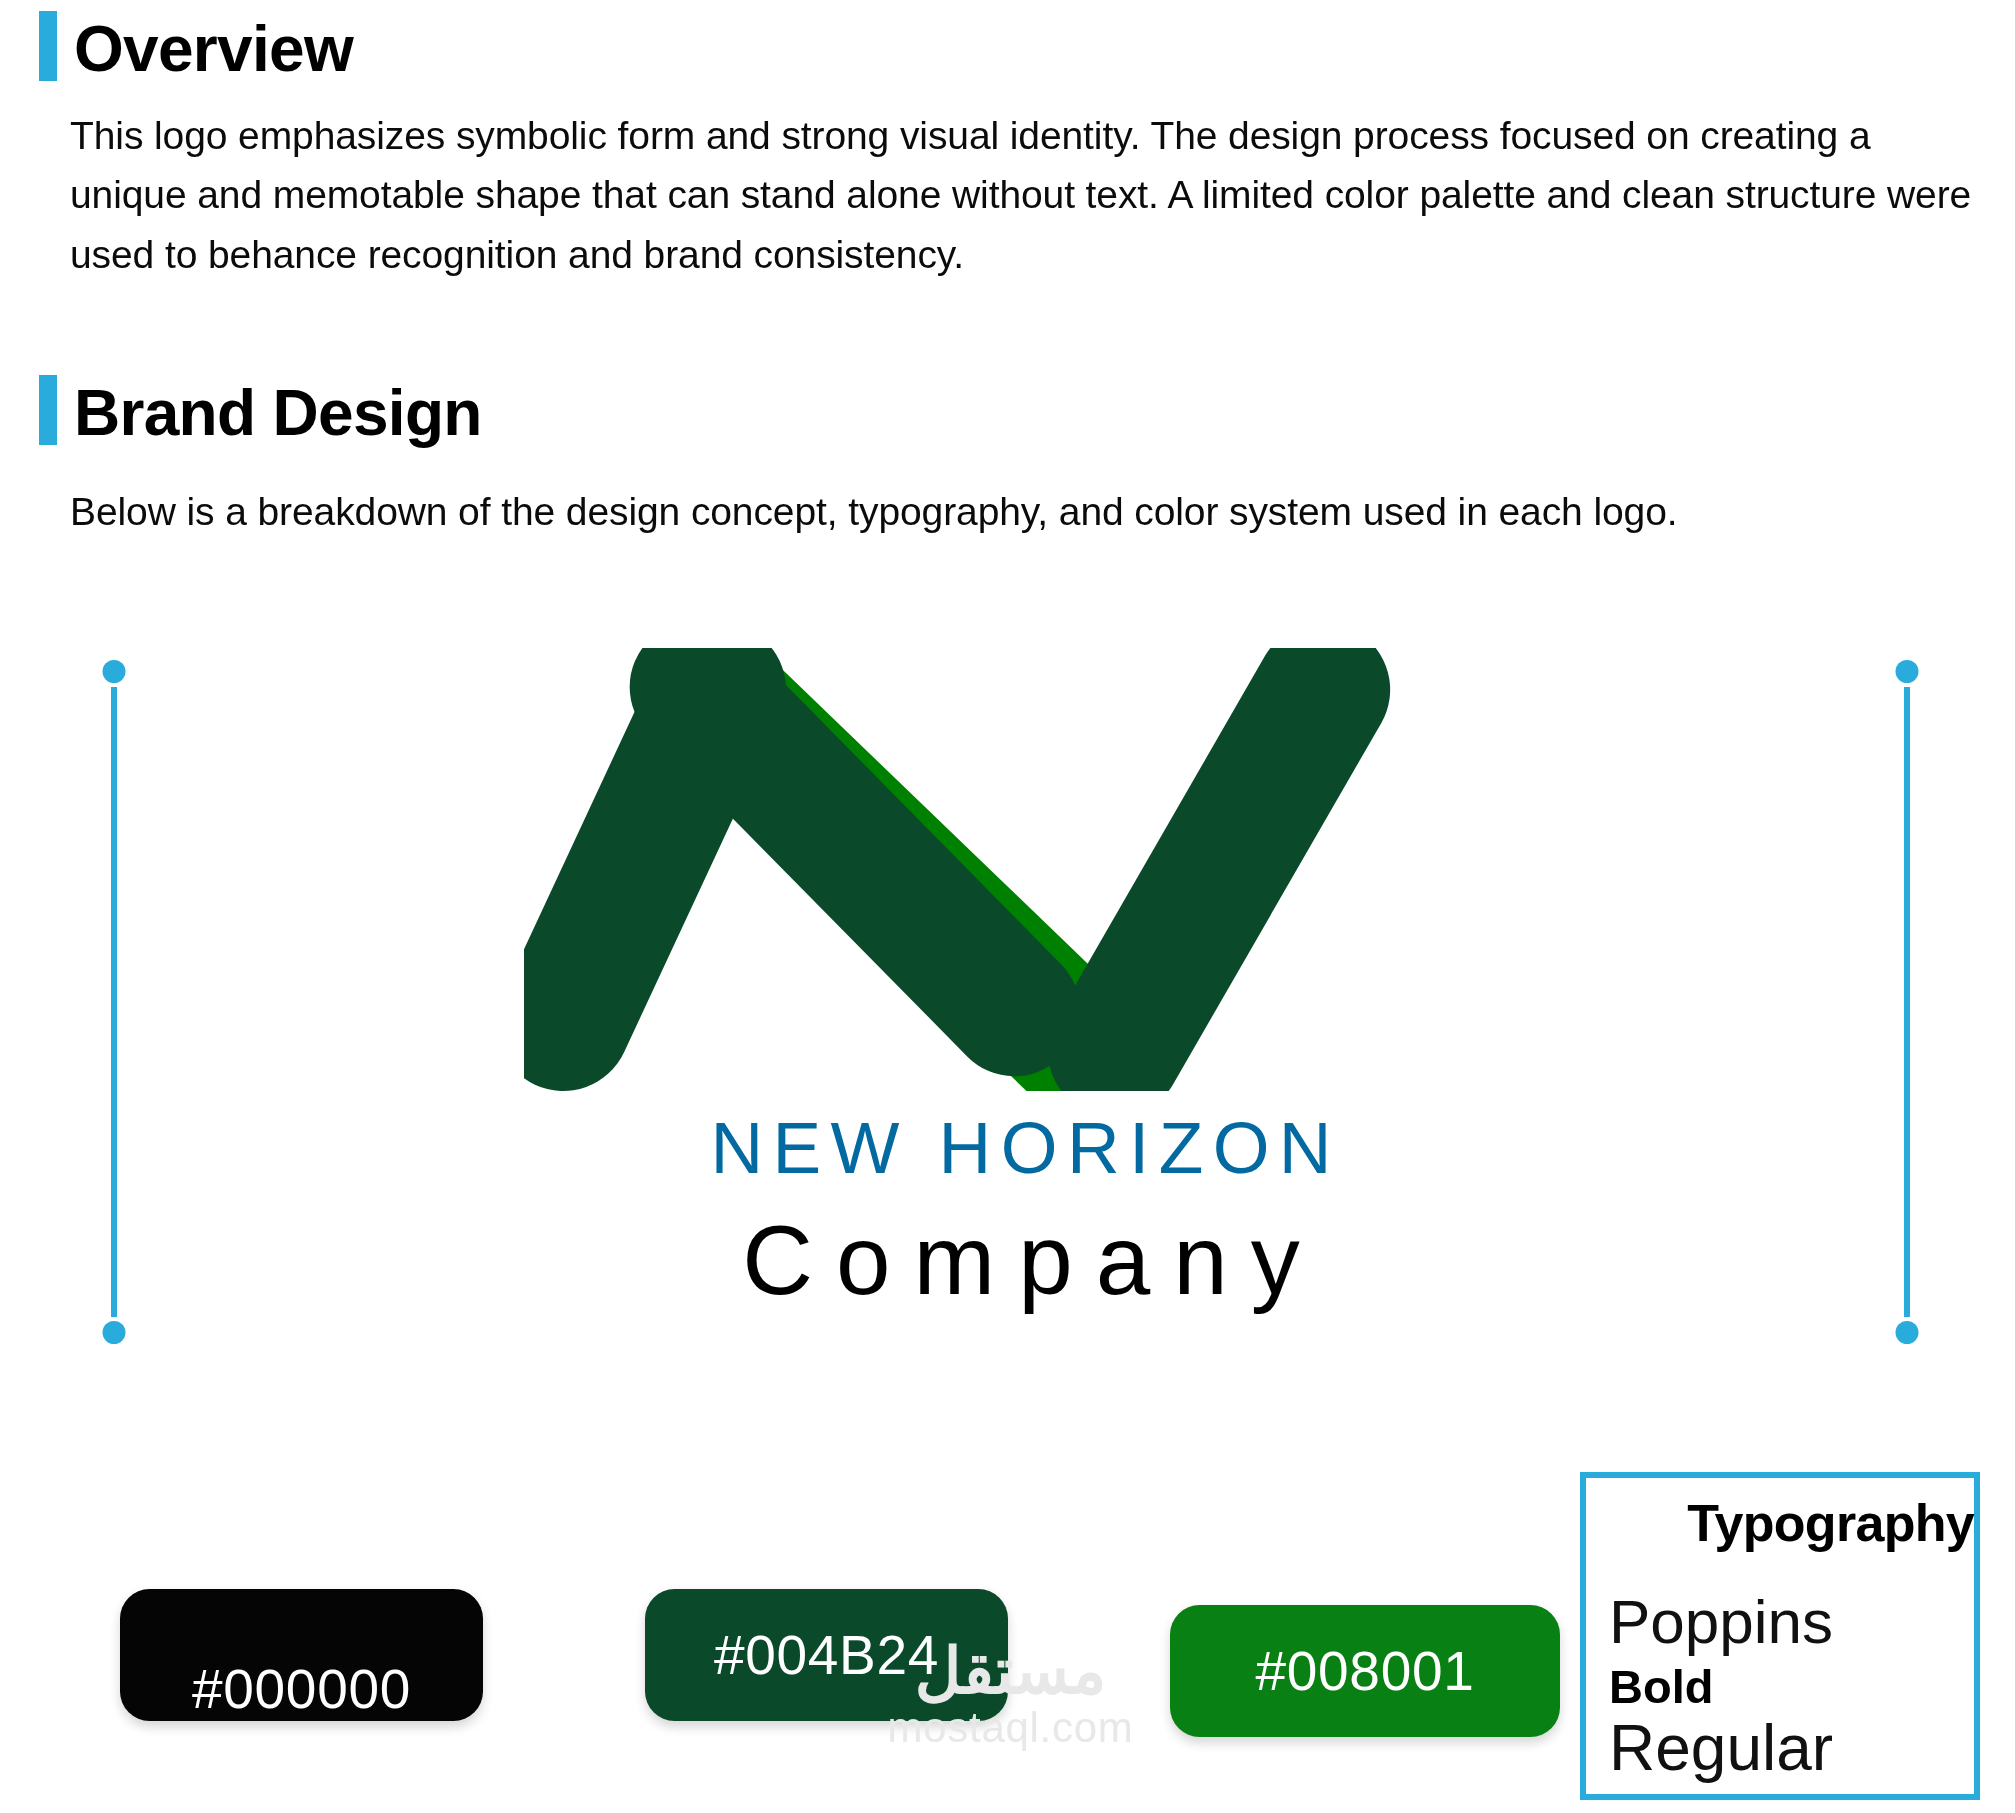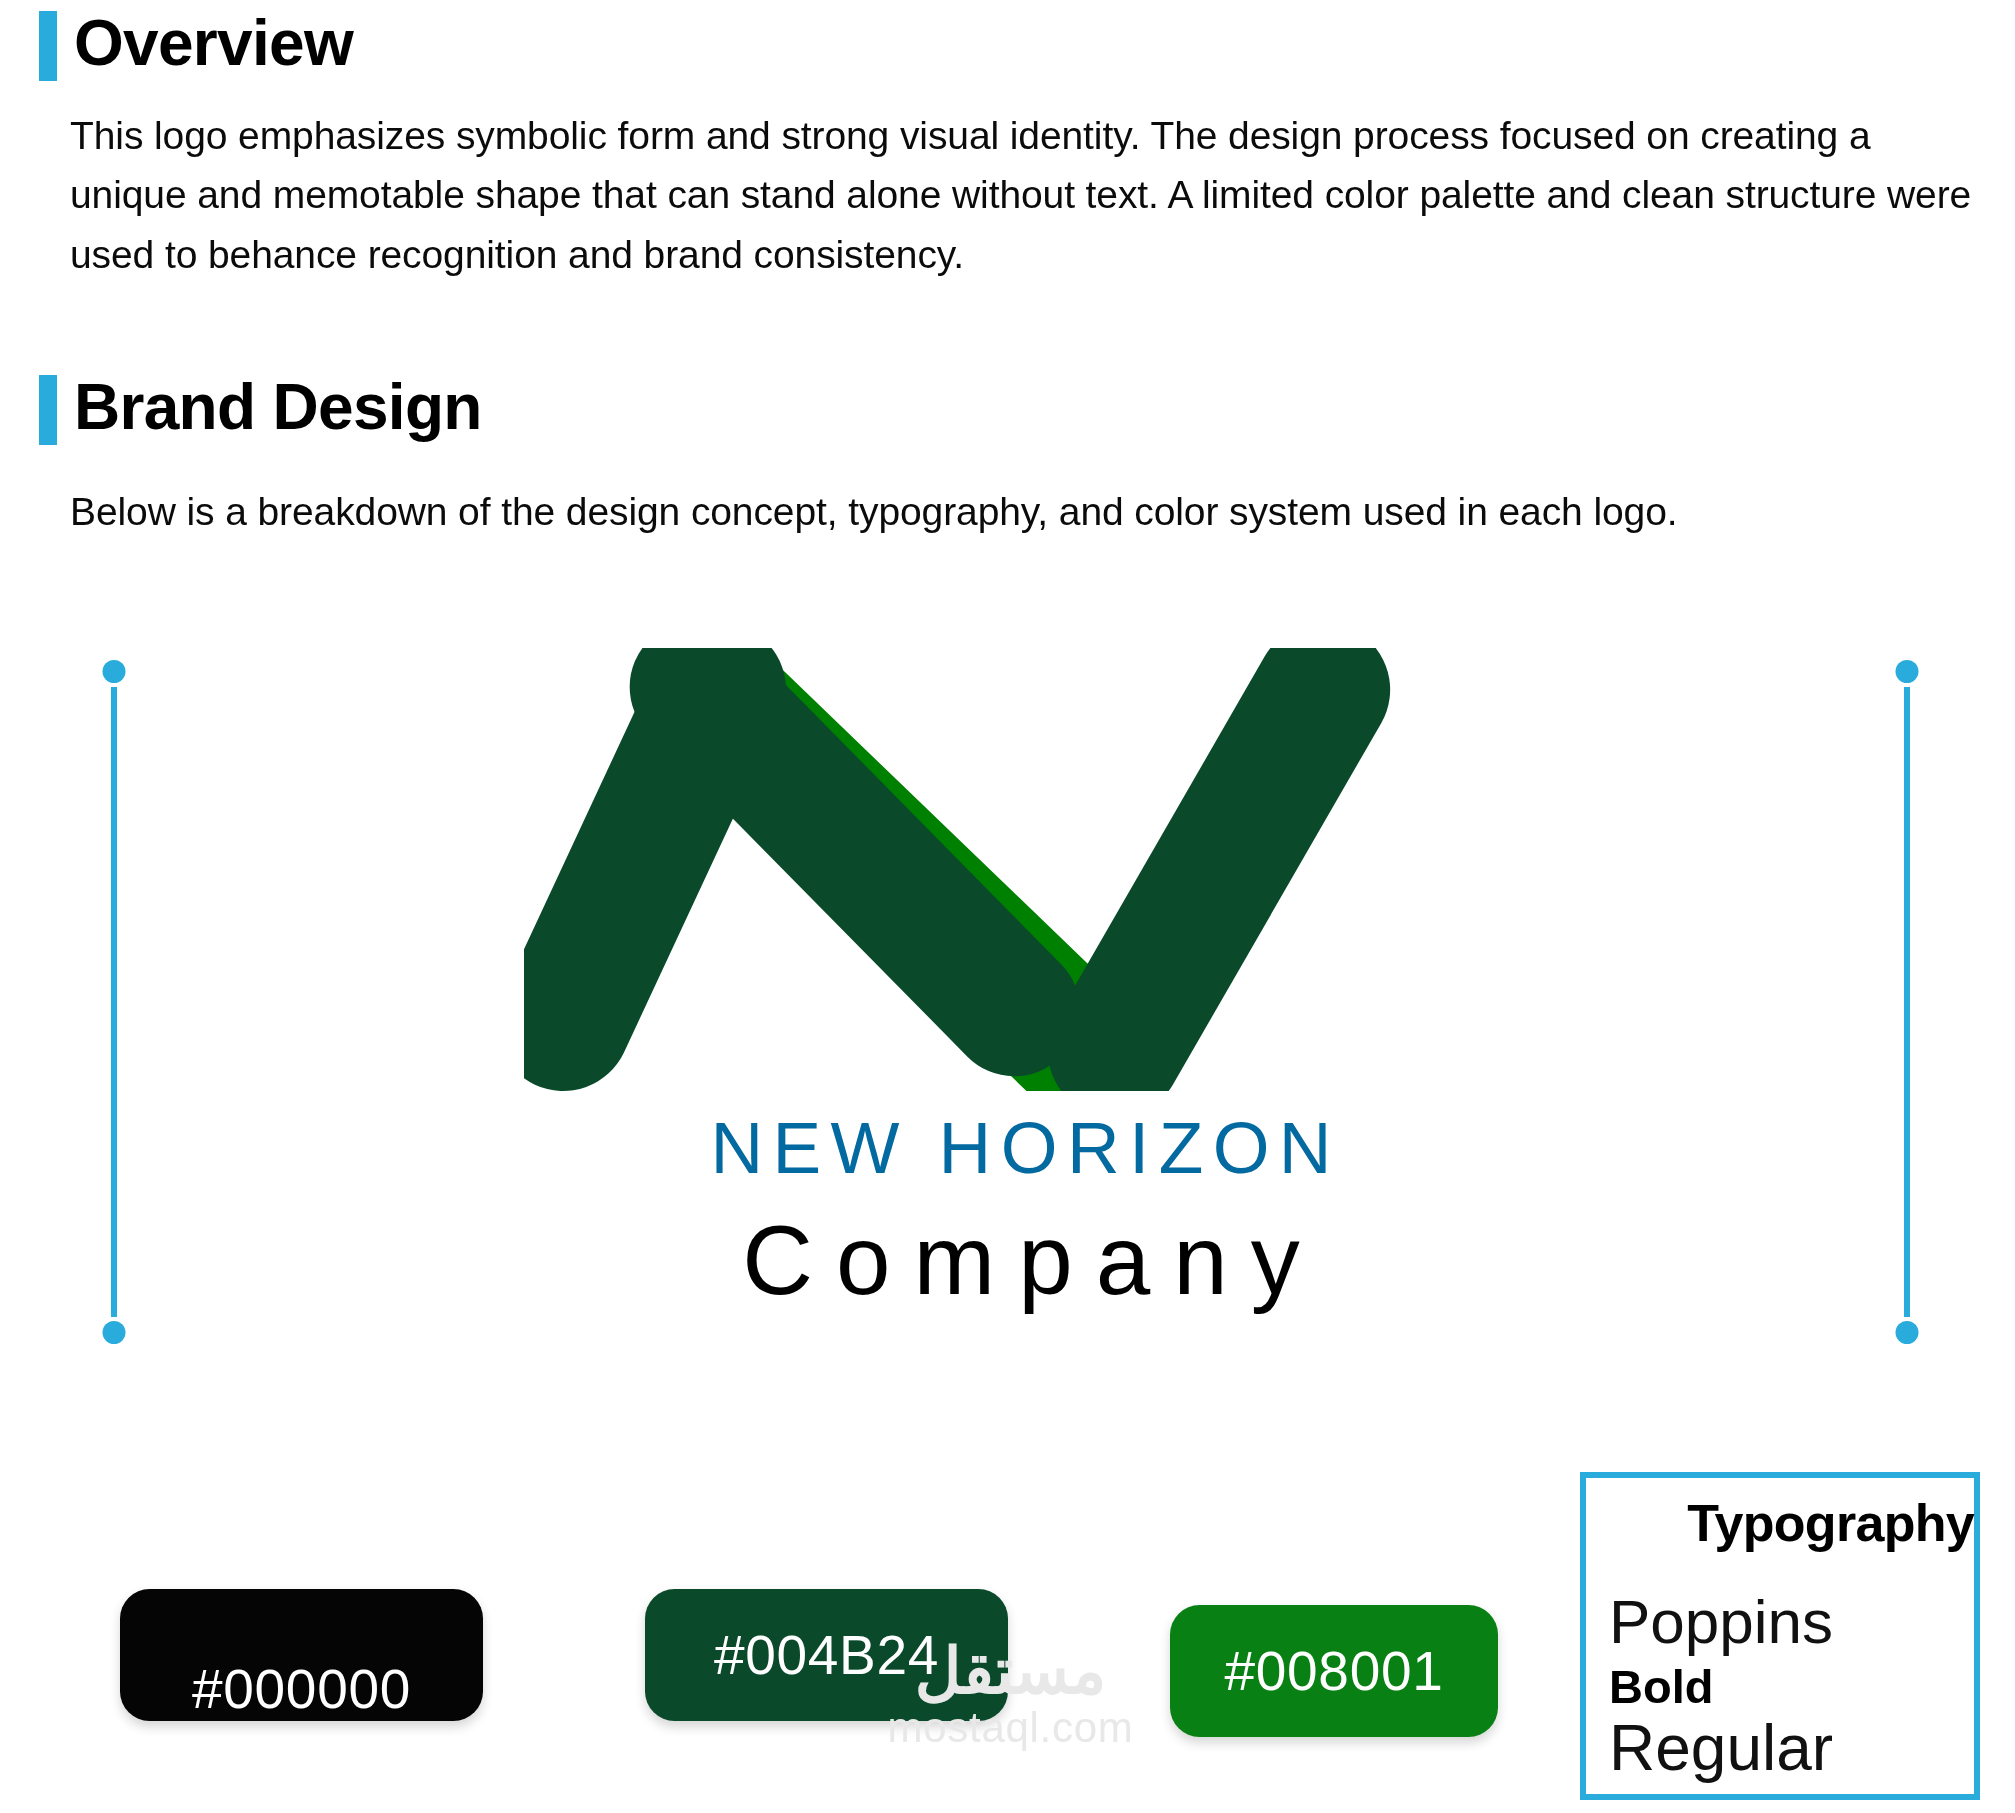--- a/index.html
+++ b/index.html
@@ -13,21 +13,21 @@
     position: relative;
     overflow: hidden;
     font-family: "Liberation Sans", sans-serif;
     -webkit-font-smoothing: antialiased;
   }
 
   
   .section-head {
     position: absolute;
     display: flex;
-    align-items: flex-start;
+    align-items: flex-end;
   }
   .accent-bar {
     width: 17.5px;
     height: 70px;
     background: #29ABDB;
     flex: 0 0 auto;
   }
   .section-title {
     font-size: 64px;
     font-weight: 700;
@@ -148,21 +148,21 @@
   }
   .swatch-label {
     font-size: 55px;
     font-weight: 400;
     color: #ffffff;
     letter-spacing: 0.7px;
     white-space: nowrap;
   }
   #swatch-0 { left: 120px;  top: 1589px; width: 363px; }
   #swatch-1 { left: 645px;  top: 1589px; width: 363px; }
-  #swatch-2 { left: 1170px; top: 1605px; width: 328px; }
+  #swatch-2 { left: 1170px; top: 1605px; width: 390px; }
 
   
   #typography-card {
     position: absolute;
     left: 1580px;
     top: 1472px;
     width: 400px;
     height: 328px;
     border: 6.7px solid #29ABDB;
     background: #ffffff;

